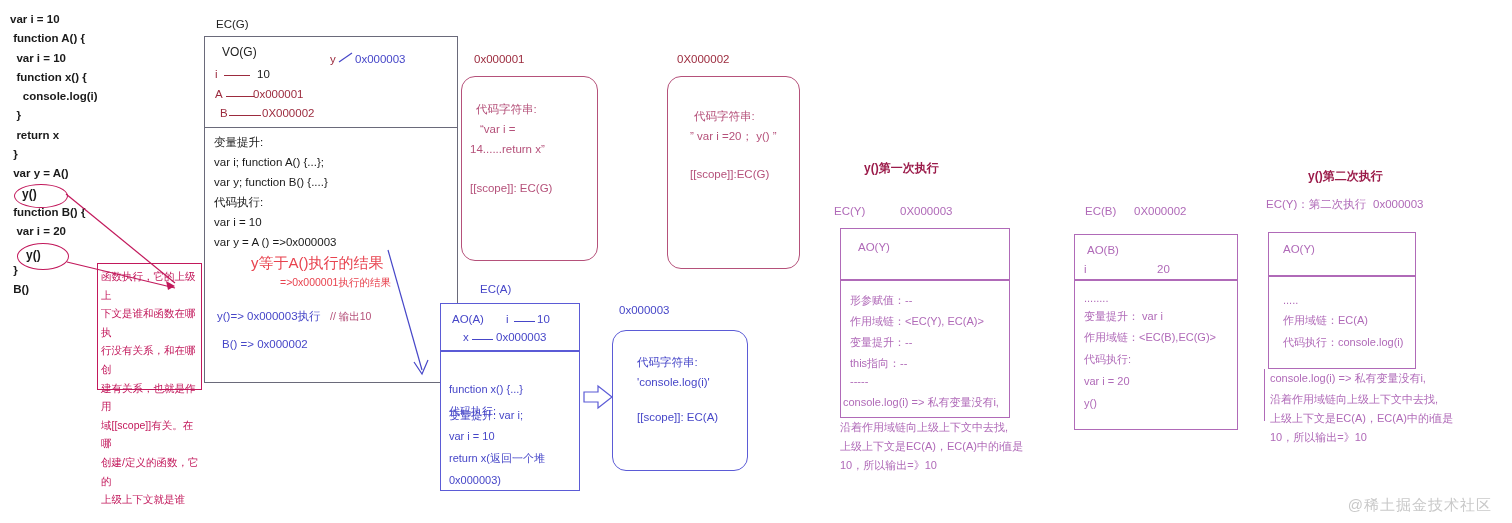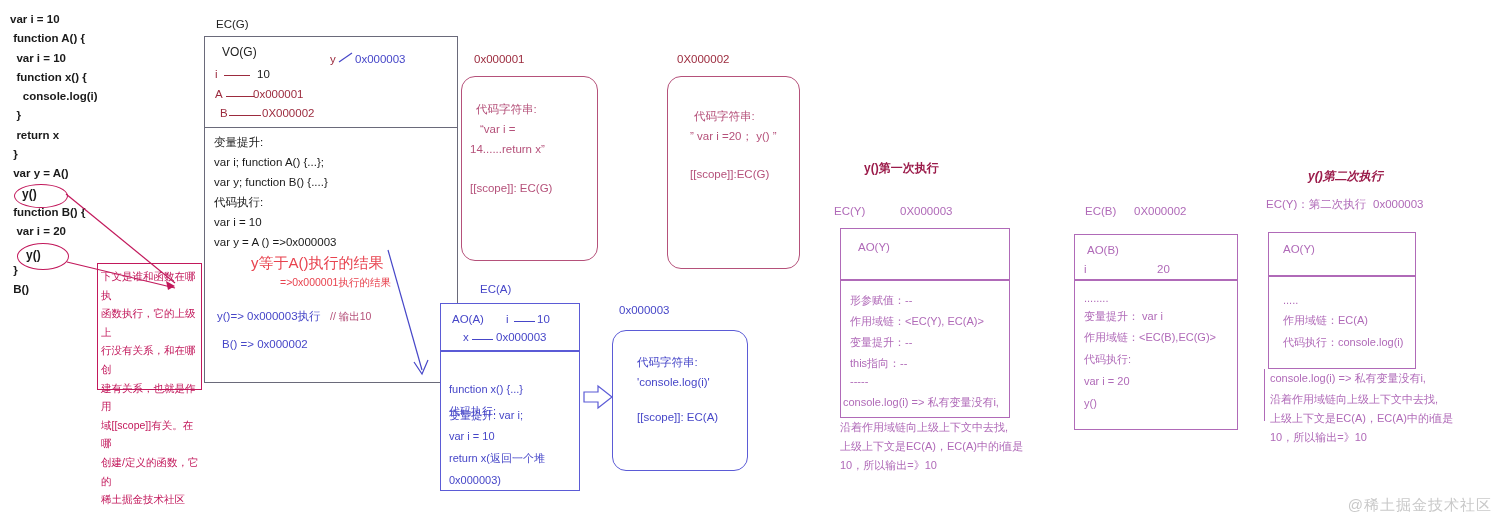--- a/index.html
+++ b/index.html
@@ -64,27 +64,27 @@
 <div class="ellipse" style="left:17px;top:243px;width:50px;height:25px;"></div>
 <div class="yo-txt" style="left:26px;top:248px;">y()</div>
 
 <svg class="abs" style="left:0;top:0;width:300px;height:330px;">
   <line x1="66" y1="194" x2="175" y2="283" stroke="#c2185b" stroke-width="1.2"></line>
   <line x1="67" y1="262" x2="175" y2="288" stroke="#c2185b" stroke-width="1.2"></line>
   <polygon points="175,286 166,281 168,290" fill="#c2185b"></polygon>
 </svg>
 
 <div class="annbox" style="left:97px;top:263px;width:105px;height:127px;">
+  <div>函数执行，它的上级上</div>
   <div>下文是谁和函数在哪执</div>
-  <div>函数执行，它的上级上</div>
   <div>行没有关系，和在哪创</div>
   <div>建有关系，也就是作用</div>
   <div>域[[scope]]有关。在哪</div>
   <div>创建/定义的函数，它的</div>
-  <div>稀土掘金技术社区</div>
+  <div>上级上下文就是谁</div>
 </div>
 
 <div class="boxlabel abs" style="left:216px;top:18px;">EC(G)</div>
 
 <div class="vbox gray" style="left:204px;top:36px;width:254px;height:347px;">
   <div class="divider" style="top:90px;"></div>
 
   <div class="ln2 abs" style="left:17px;top:6px;font-size:12px;color:#222;">VO(G)</div>
 
   <div class="ln2 maroon abs" style="left:10px;top:28px;">i</div>
@@ -194,21 +194,21 @@
   <div class="ln2 purple-t abs" style="left:9px;top:25px;">i</div>
   <div class="ln2 purple-t abs" style="left:82px;top:25px;">20</div>
   <div class="ln2s purple-t abs" style="left:9px;top:54px;">........</div>
   <div class="ln2s purple-t abs" style="left:9px;top:72px;">变量提升： var i</div>
   <div class="ln2s purple-t abs" style="left:9px;top:93px;">作用域链：&lt;EC(B),EC(G)&gt;</div>
   <div class="ln2s purple-t abs" style="left:9px;top:115px;"> 代码执行:</div>
   <div class="ln2s purple-t abs" style="left:9px;top:137px;"> var i = 20</div>
   <div class="ln2s purple-t abs" style="left:9px;top:159px;"> y()</div>
 </div>
 
-<div class="hdr" style="left:1308px;top:168px;font-style:italic;">y()第二次执行</div>
+<div class="hdr" style="left:1308px;top:168px;">y()第二次执行</div>
 <div class="ln2 purple-t abs" style="left:1266px;top:195px;">EC(Y)：第二次执行</div>
 <div class="ln2 purple-t abs" style="left:1373px;top:195px;">0x000003</div>
 
 <div class="vbox purple" style="left:1268px;top:232px;width:148px;height:137px;">
   <div class="divider purple" style="top:42px;"></div>
   <div class="ln2 purple-t abs" style="left:14px;top:7px;">AO(Y)</div>
   <div class="ln2s purple-t abs" style="left:14px;top:58px;">.....</div>
   <div class="ln2s purple-t abs" style="left:14px;top:78px;">  作用域链：EC(A)</div>
   <div class="ln2s purple-t abs" style="left:14px;top:100px;">  代码执行：console.log(i)</div>
 </div>

